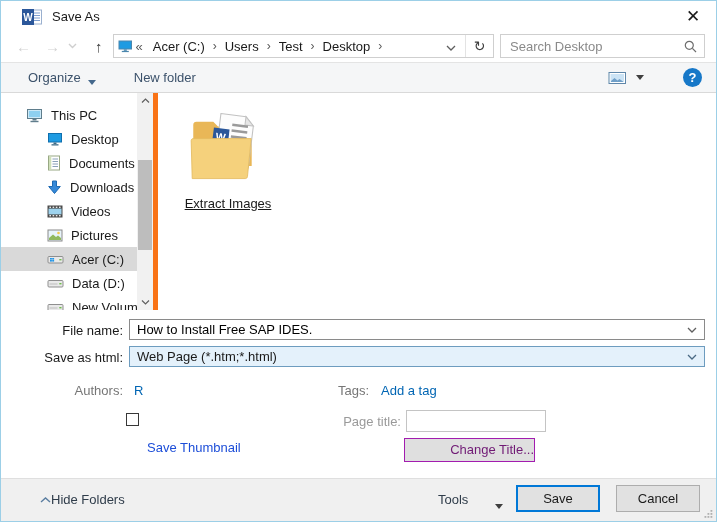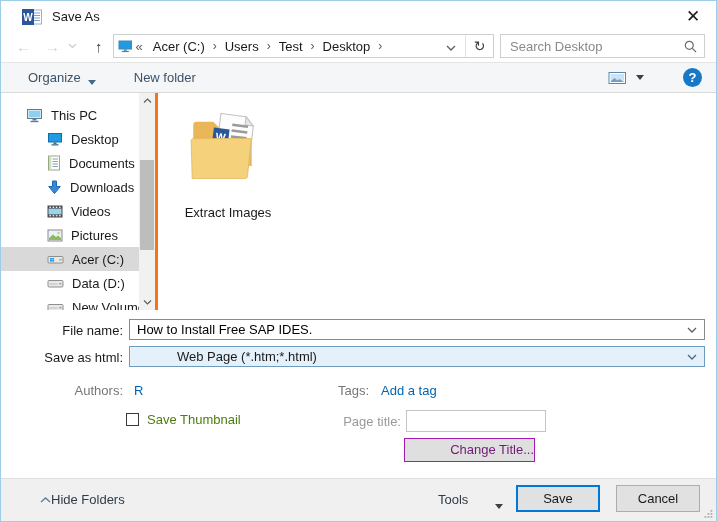--- a/index.html
+++ b/index.html
@@ -32,50 +32,50 @@
   
   .toolbar{flex:0 0 31px;background:#f5f6f7;border-top:1px solid #e4e4e4;border-bottom:1px solid #d9d9d9;
     display:flex;align-items:center;padding:0 14px 0 27px;color:#3c526b;}
   .tbtn{display:flex;align-items:flex-end;gap:7px;}
   .newfolder{margin-left:38px;}
   .tb-right{margin-left:auto;display:flex;align-items:center;gap:9px;}
   .help-btn{margin-left:30px;width:19px;height:19px;border-radius:50%;background:#1778c8;color:#fff;
     font-weight:bold;font-size:13px;text-align:center;line-height:19px;}
   
   .main{flex:0 0 217px;display:flex;position:relative;overflow:hidden;background:#fff;}
-  .sidebar{width:157px;flex:0 0 157px;position:relative;padding-top:10px;border-right:3px solid #f97316;text-align:right;}
+  .sidebar{width:157px;flex:0 0 157px;position:relative;padding-top:10px;border-right:5px solid #f97316;text-align:right;}
   .side-item{height:24px;width:141px;display:flex;align-items:center;gap:8px;padding-left:25px;white-space:nowrap;overflow:hidden;}
   .side-item.child{padding-left:46px;}
   .side-item.selected{background:#d9d9d9;}
   .side-item svg{flex:0 0 auto;}
   .scrollbar{position:absolute;right:0;top:0;bottom:0;width:16px;background:#f1f1f1;}
   .sb-btn{height:15px;display:flex;align-items:center;justify-content:center;}
   .sb-btn.down{position:absolute;bottom:0;left:0;right:0;}
   .sb-thumb{position:absolute;top:67px;left:1px;width:14px;height:90px;background:#bdbdbd;}
   .filearea{flex:1;position:relative;}
   .tile{position:absolute;left:14px;top:18px;width:112px;text-align:center;}
-  .tile-label{margin-top:19px;}
+  .tile-label{margin-top:10px;text-decoration:underline;}
   
   .formarea{flex:0 0 168px;position:relative;background:#fff;}
   .flabel{position:absolute;left:0;width:122px;text-align:right;}
   .gray{color:#767676;}
   .lightgray{color:#9a9a9a;}
   .combo{position:absolute;left:128px;right:11px;height:21px;border:1px solid #8a8a8a;background:#fff;
     display:flex;align-items:center;}
   .combo input{flex:1;border:none;outline:none;font:13px "Liberation Sans",sans-serif;padding:0 7px;background:transparent;min-width:0;}
   .combo-text{flex:1;padding:0 7px;}
   .combo-caret{width:24px;display:flex;justify-content:center;}
-  .combo.highlight{background:#e4f1fb;border-color:#6d9cbf;padding-left:40px;}
+  .combo.highlight{background:#e4f1fb;border-color:#6d9cbf;}
   .link{color:#0065b3;}
   .checkbox{position:absolute;width:13px;height:13px;border:1px solid #383838;background:#fff;}
   .pagetitle-input{position:absolute;left:405px;top:100px;width:140px;height:22px;border:1px solid #c4c4c4;
     font:13px "Liberation Sans",sans-serif;padding:0 5px;outline:none;}
   .change-title{position:absolute;left:403px;top:128px;width:131px;height:24px;background:#dfdfdf;
     border:1px solid #a21caf;text-align:right;line-height:22px;color:#701a75;}
-  .uitext{color:#4d7c0f;}
+  .uitext{color:#1d4ed8;margin-top:28px;}
   
   .footer{flex:1;position:relative;background:#f0f0f0;border-top:1px solid #dfdfdf;}
   .hide-folders{position:absolute;left:39px;top:13px;display:flex;align-items:center;color:#2f3c4a;}
   .tools{position:absolute;left:437px;top:13px;color:#2f3c4a;}
   .tools-caret{position:absolute;left:494px;top:18px;}
   .btn{position:absolute;top:6px;width:84px;height:27px;background:#e1e1e1;text-align:center;color:#1a1a1a;}
   .save-btn{left:515px;border:2px solid #0078d7;line-height:23px;}
   .cancel-btn{left:615px;border:1px solid #adadad;line-height:25px;}
   .grip{position:absolute;right:3px;bottom:2px;}
 </style>

